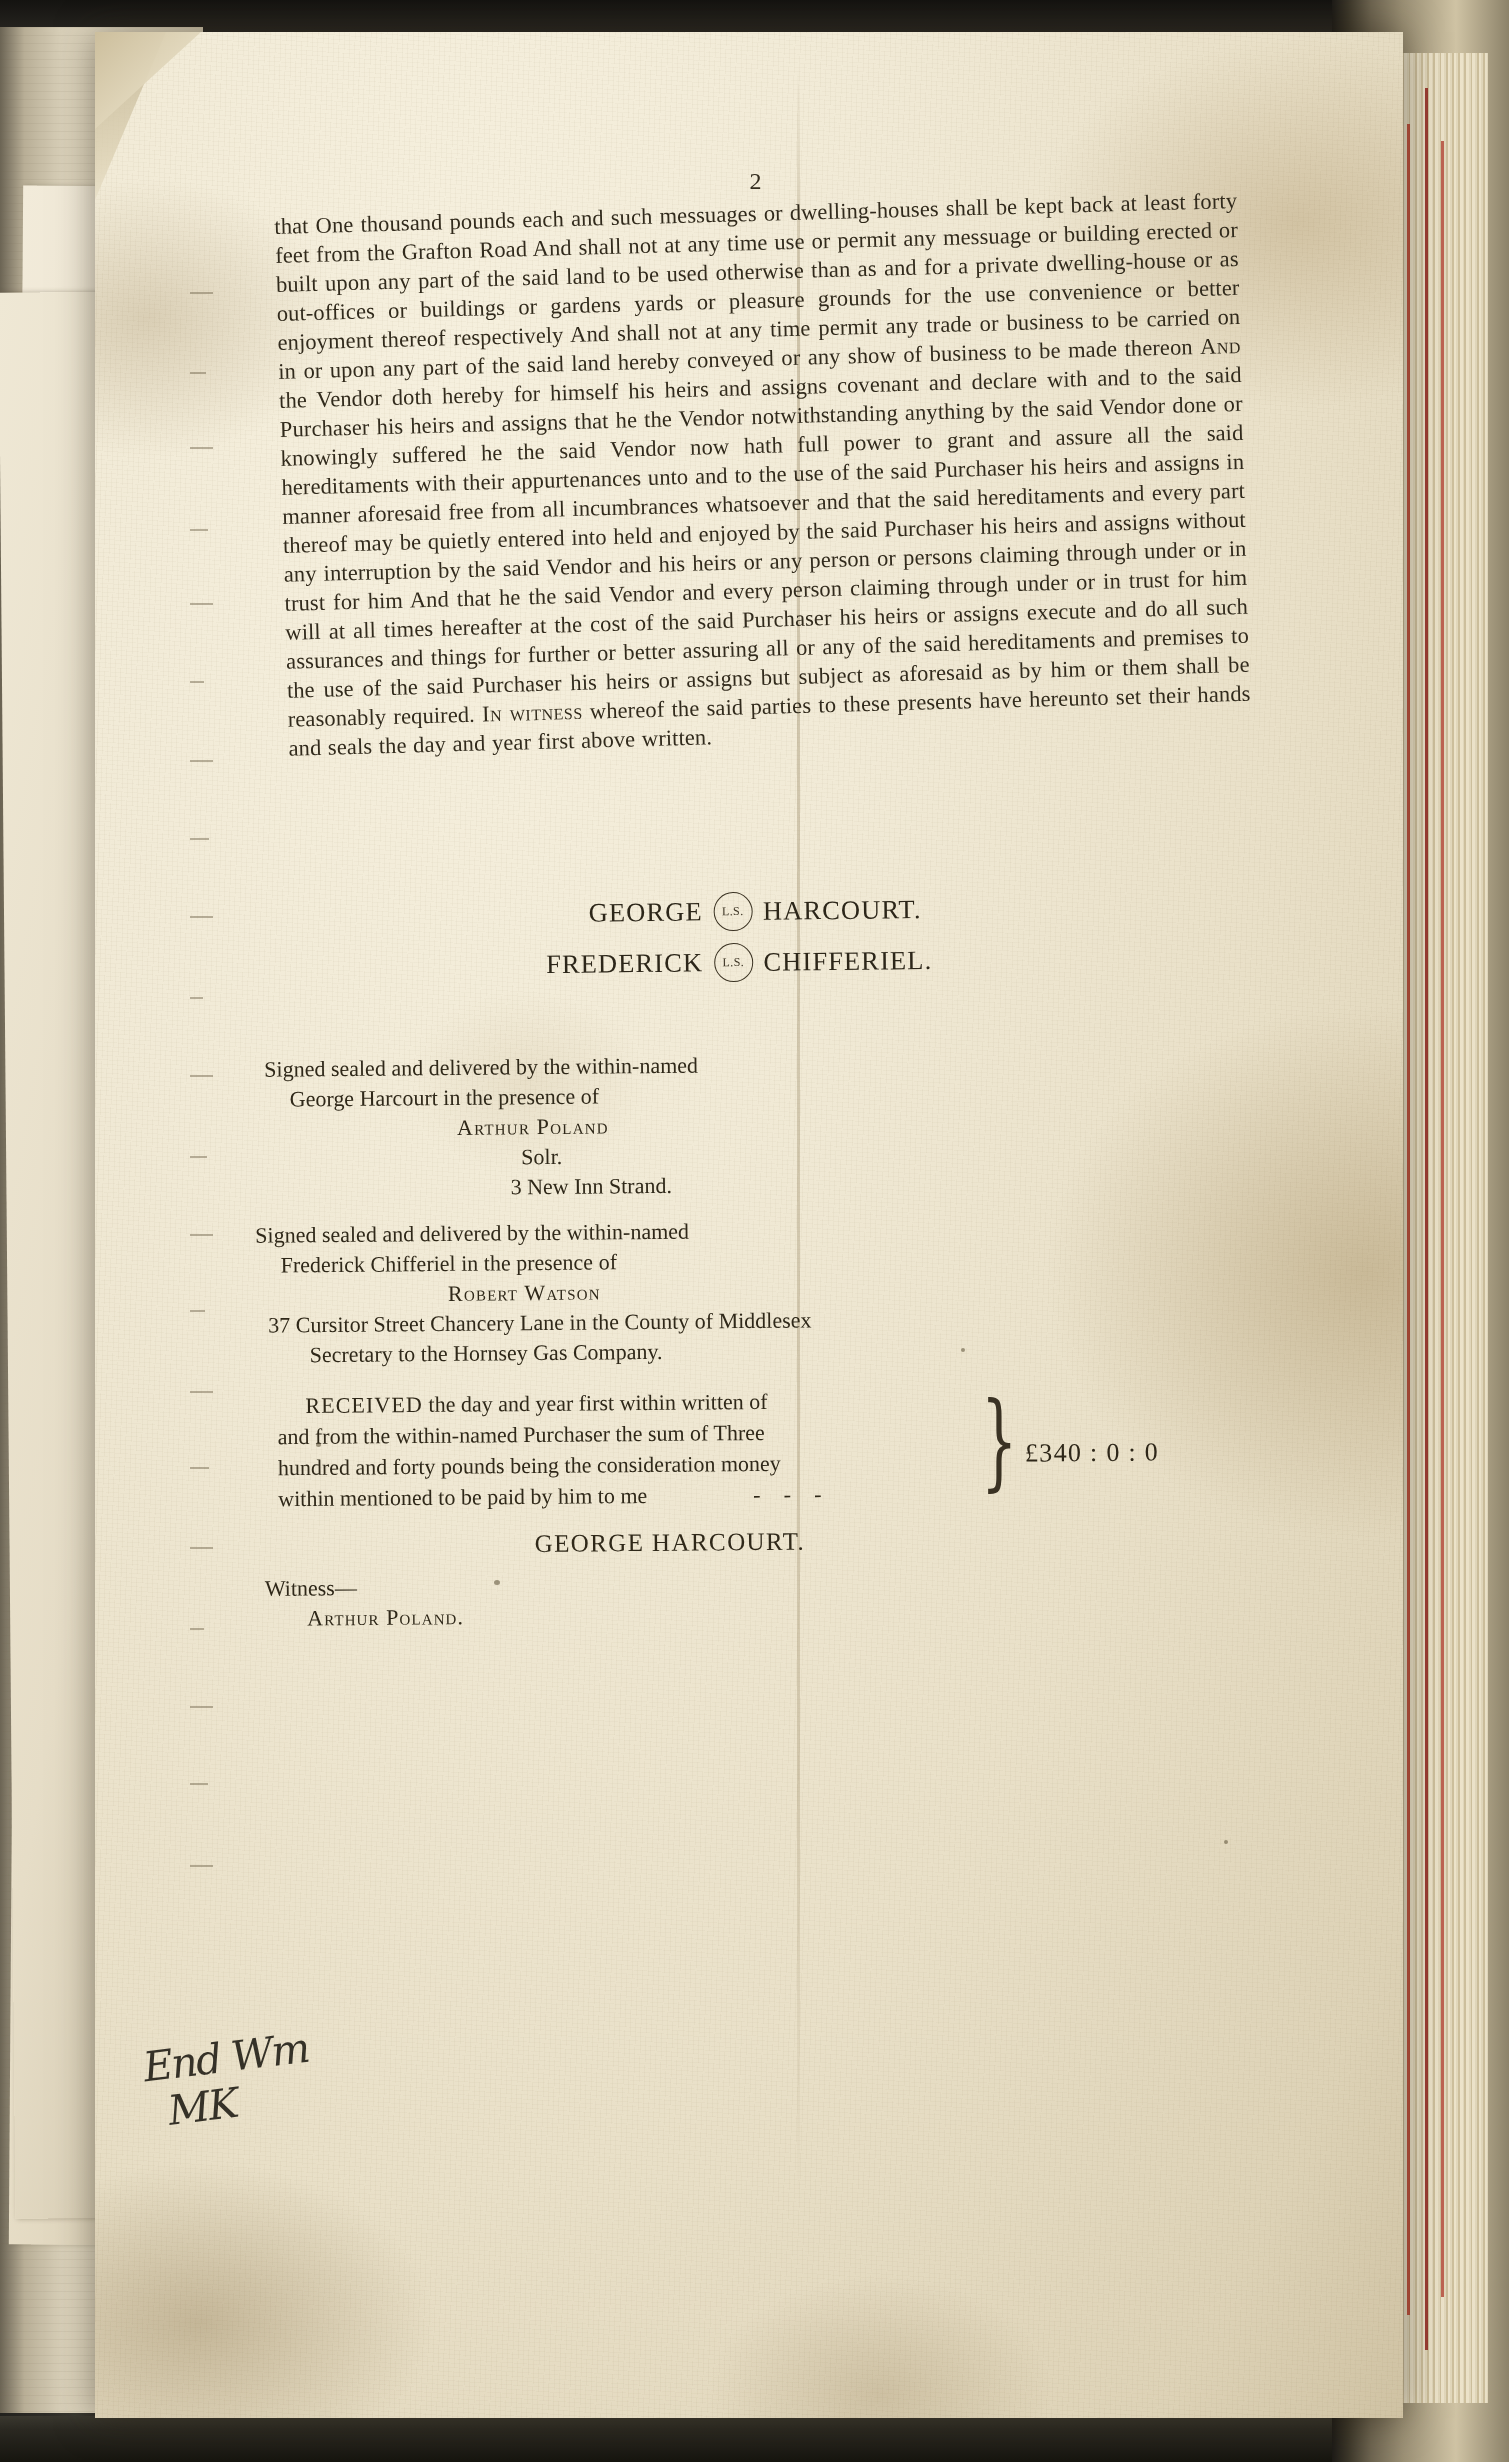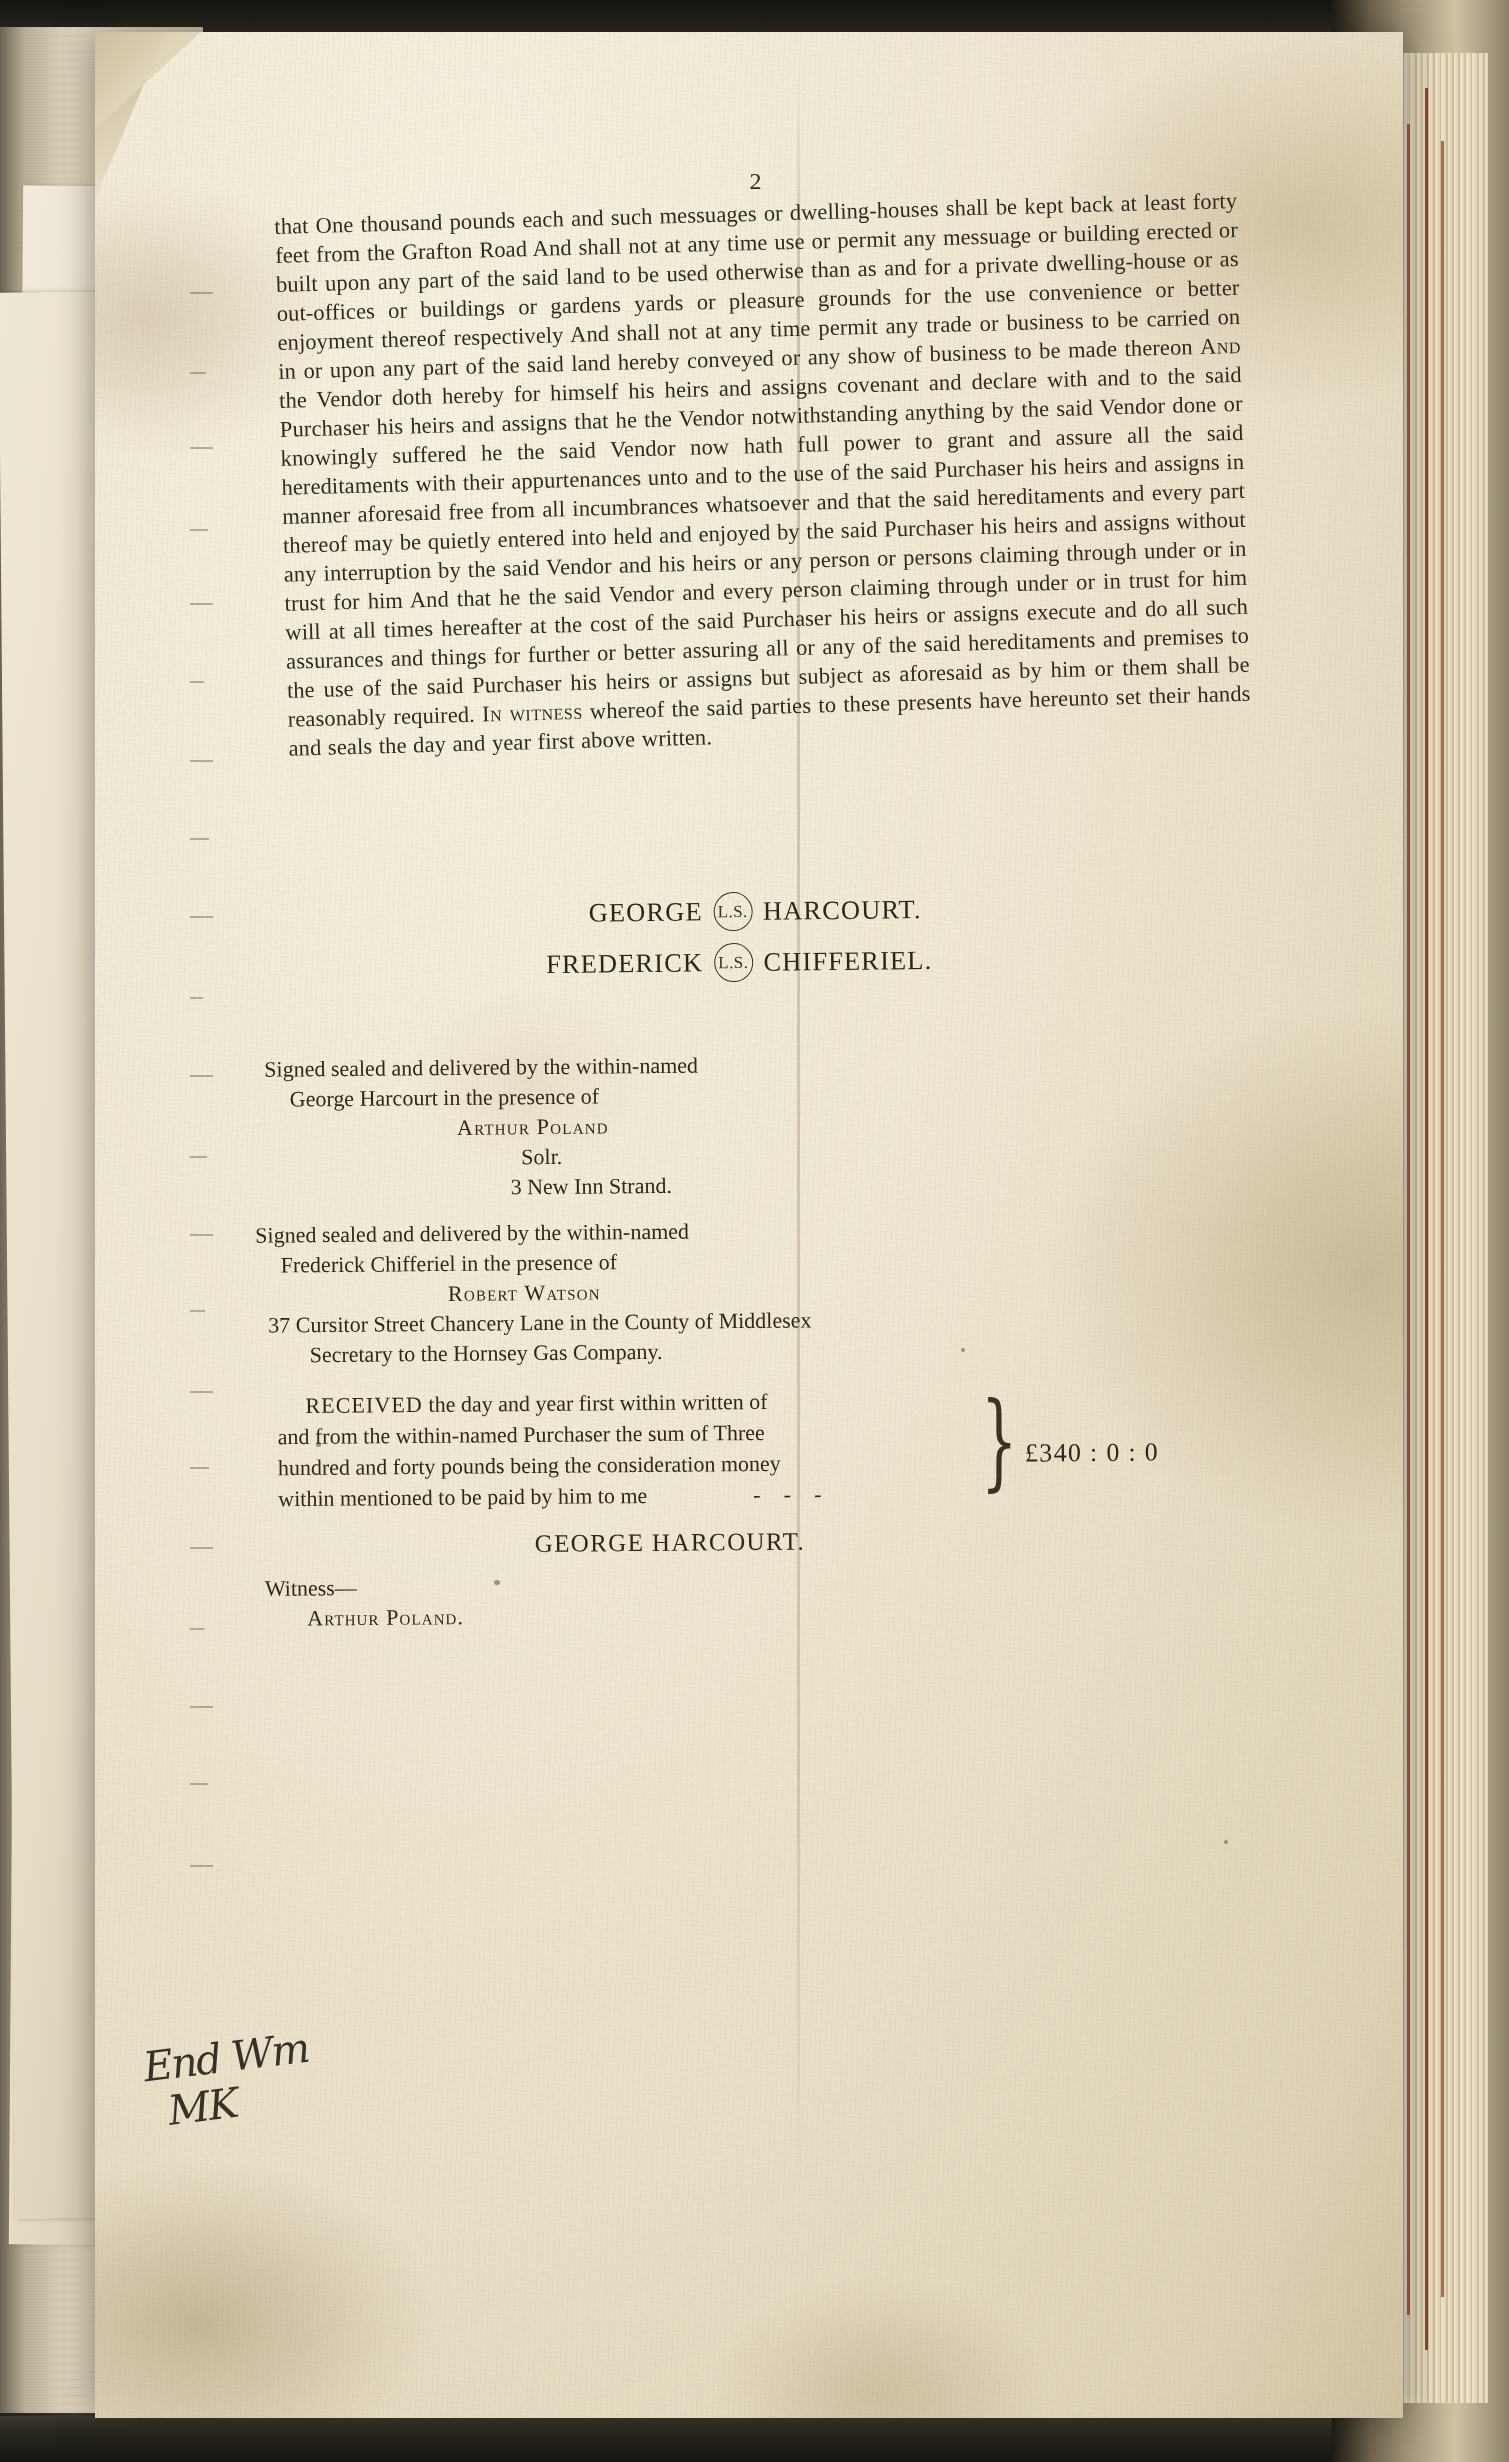--- a/index.html
+++ b/index.html
@@ -206,21 +206,21 @@
     color: #2c2619;
     margin-bottom: 12.4px;
     white-space: nowrap;
   }
   .sig-name-first { display: inline-block; text-align: right; }
   .ls-seal {
     display: inline-block;
     width: 37px; height: 37px;
     border: 1.4px solid #3b3323;
     border-radius: 50%;
-    font-size: 17px;
+    font-size: 12px;
     line-height: 37px;
     text-align: center;
     letter-spacing: 0.4px;
     margin: 0 10.6px;
     color: #3b3323;
   }
 
   
   .attest {
     position: absolute;

